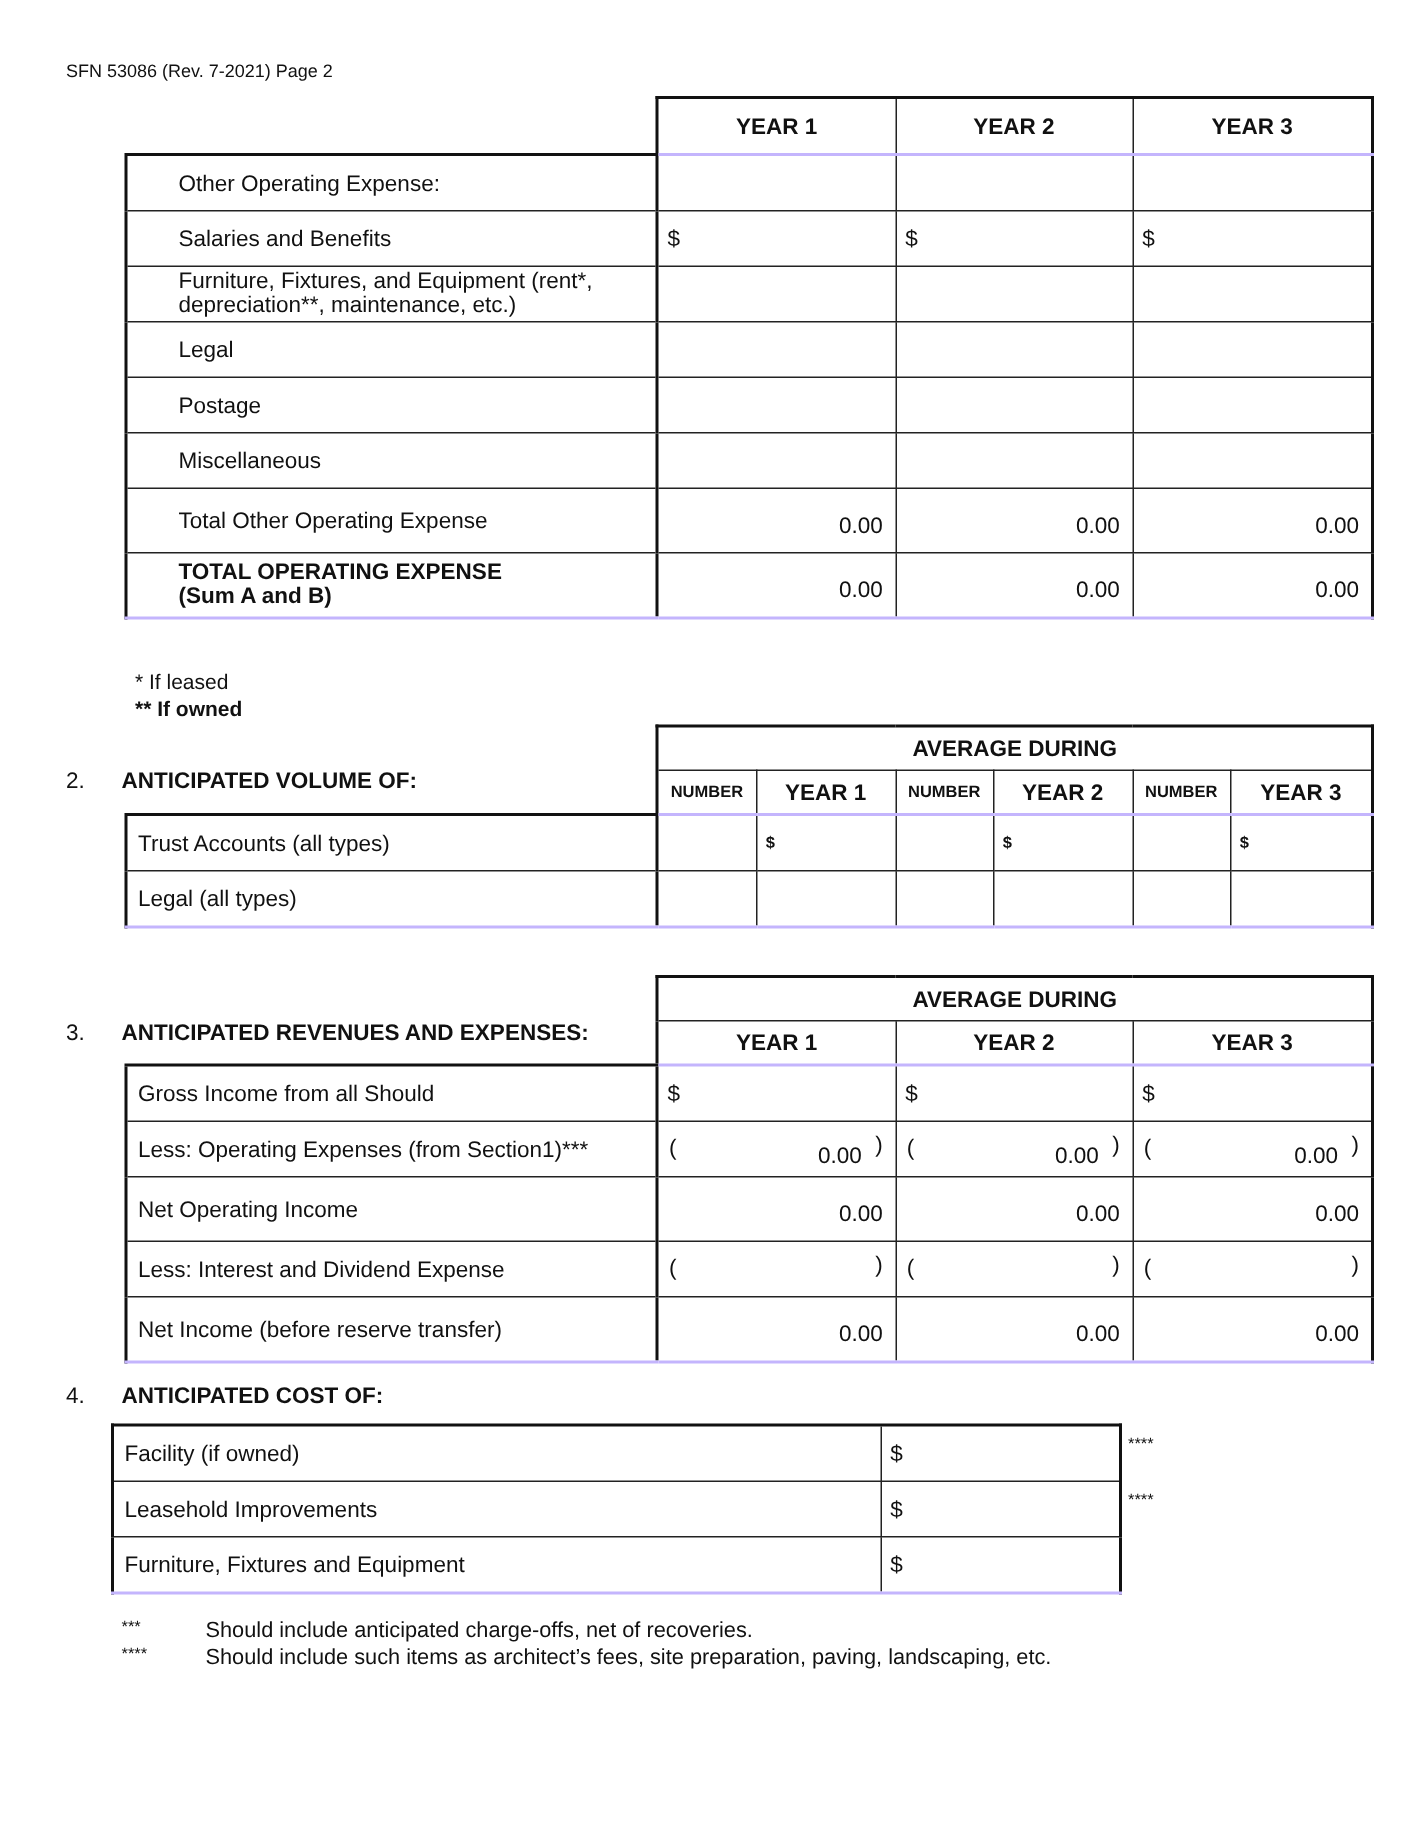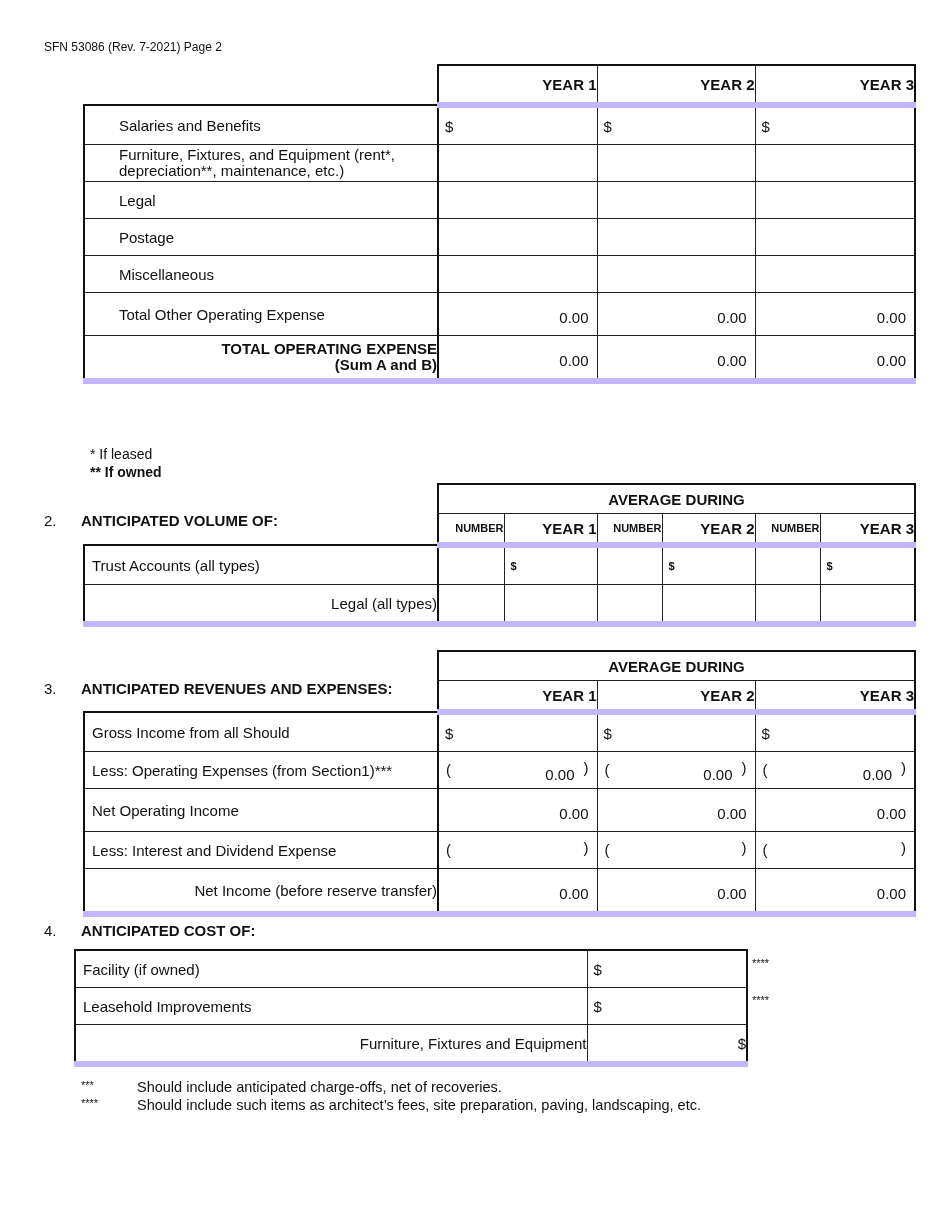--- a/index.html
+++ b/index.html
@@ -11,21 +11,21 @@
   .lbl { padding-left: 34px; }
   .lbl2 { padding-left: 7px; }
   .hdr { text-align: center; font-weight: bold; font-size: 15px; }
   .hdr-sm { text-align: center; font-weight: bold; font-size: 11px; }
   .num { text-align: right; padding-right: 8px; padding-top: 6px; }
   .dol { padding-left: 6px; }
   .dol-sm { padding-left: 6px; font-weight: bold; font-size: 11px; }
   .thick-top { border-top: 2px solid #111; }
   .thick-left { border-left: 2px solid #111; }
   .thick-right { border-right: 2px solid #111; }
-  .thick-bottom { border-bottom: 6px solid #c4b5fd; text-align: right; }
+  .thick-bottom { border-bottom: 2px solid #c4b5fd; }
   .noborder { border: none; }
   .bold { font-weight: bold; }
   .paren-l { position: absolute; left: 7px; top: 9px; }
   .paren-r { position: absolute; right: 8px; top: 7px; }
   .paren-val { position: absolute; right: 22px; top: 14px; }
   .sec-num { font-size: 15px; }
   .sec-title { font-size: 15px; font-weight: bold; }
   .foot { font-size: 14px; }
   .foot2 { font-size: 14.5px; }
   .star { font-size: 11px; }
@@ -44,20 +44,26 @@
       <col style="width:160px">
     </colgroup>
   <tbody>
       <tr>
     <td class="noborder" style="border-bottom:2px solid #111;"></td>
     <td class="hdr thick-top thick-left thick-bottom">YEAR 1</td>
     <td class="hdr thick-top thick-bottom">YEAR 2</td>
     <td class="hdr thick-top thick-right thick-bottom">YEAR 3</td>
   </tr>
   <tr>
+    <td class="lbl thick-left">Other Operating Expense:</td>
+    <td class="thick-left"></td>
+    <td></td>
+    <td class="thick-right"></td>
+  </tr>
+  <tr>
     <td class="lbl thick-left">Salaries and Benefits</td>
     <td class="dol thick-left">$</td>
     <td class="dol">$</td>
     <td class="dol thick-right">$</td>
   </tr>
   <tr>
     <td class="lbl thick-left dline">
           <div>Furniture, Fixtures, and Equipment (rent*,</div>
           <div>depreciation**, maintenance, etc.)</div>
         </td>

